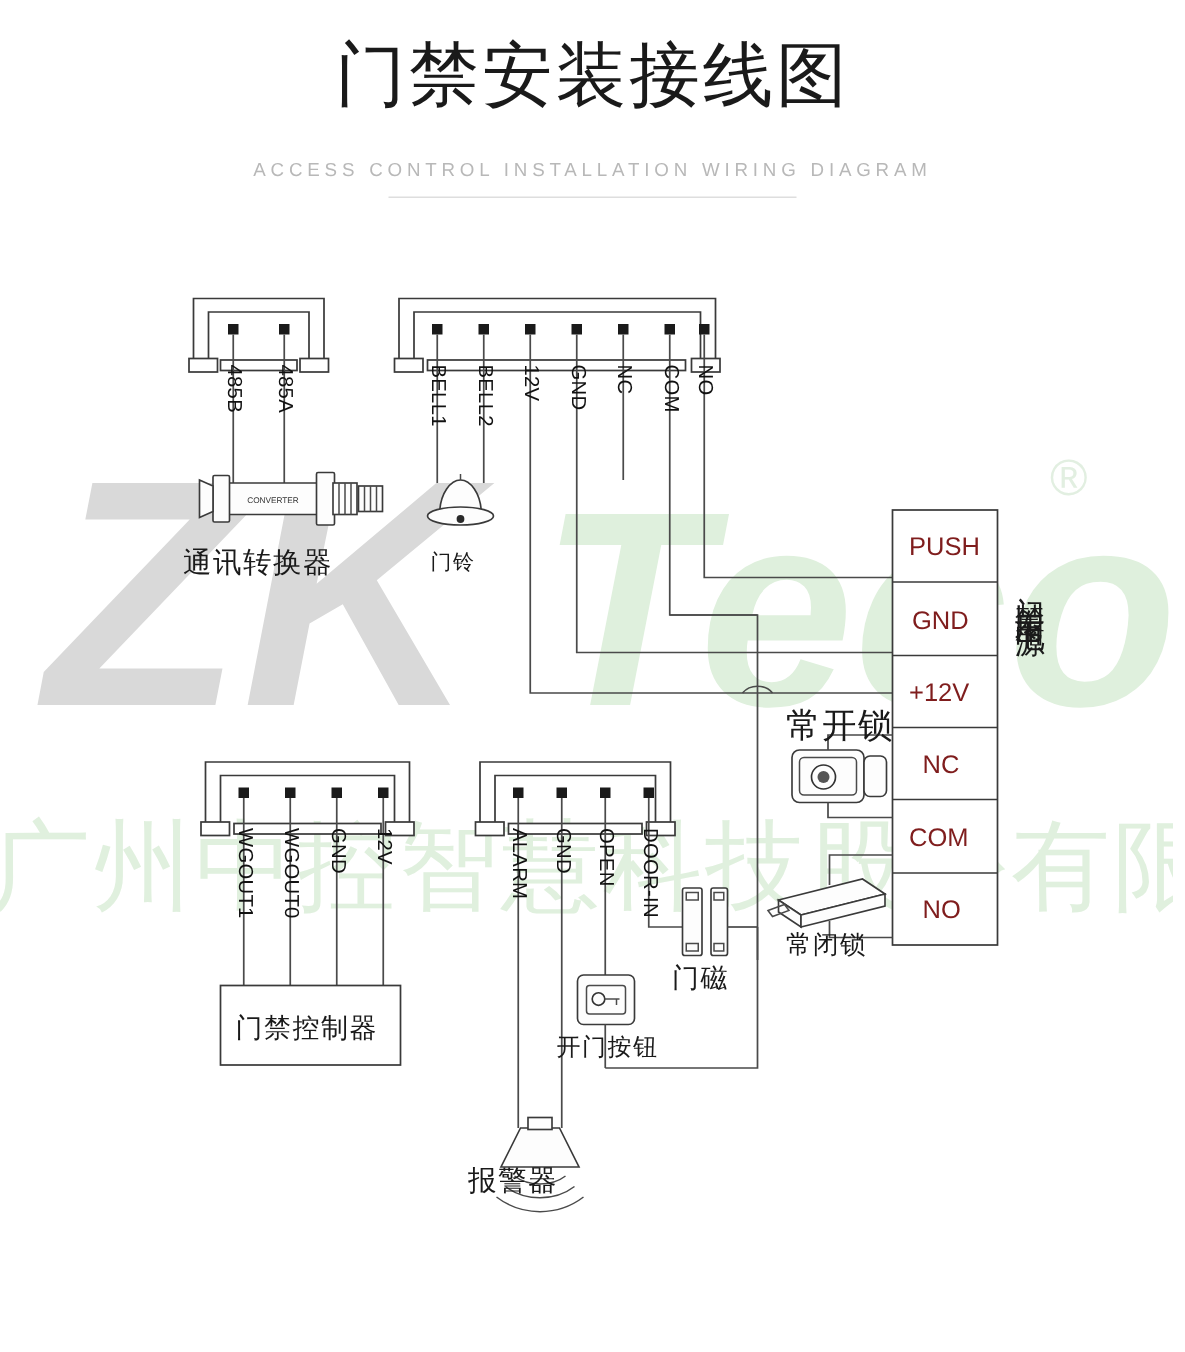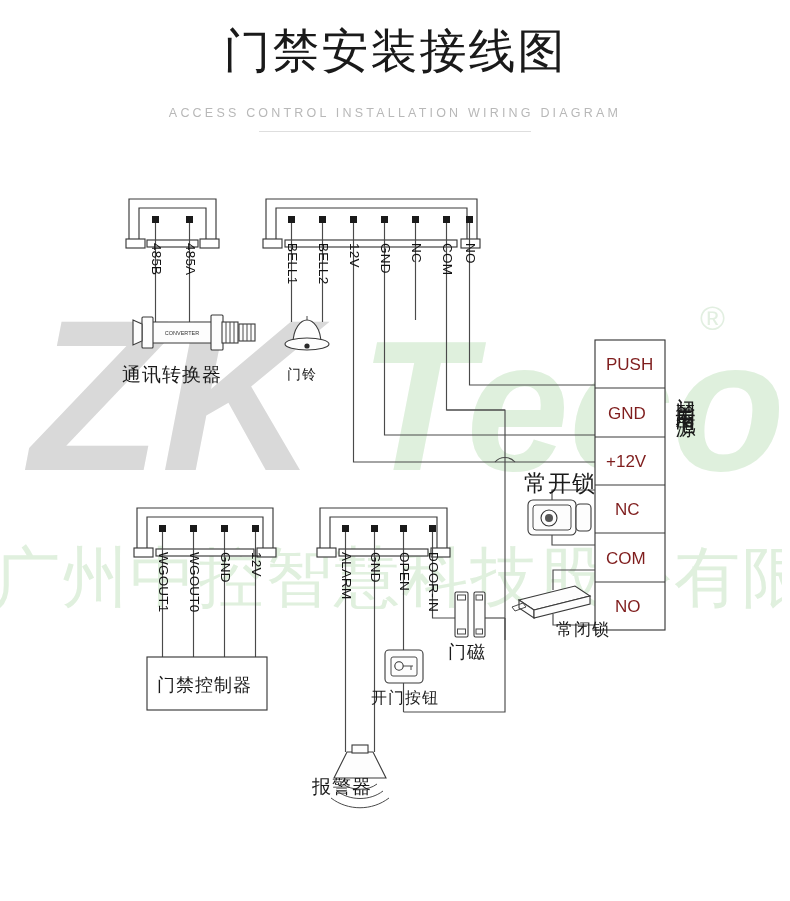--- a/index.html
+++ b/index.html
@@ -340,21 +340,21 @@
 
   <div class="vlbl" style="left:354px; top:552px;">ALARM</div>
   <div class="vlbl" style="left:383px; top:552px;">GND</div>
   <div class="vlbl" style="left:412px; top:552px;">OPEN</div>
   <div class="vlbl" style="left:441px; top:552px;">DOOR-IN</div>
 
   <div class="lbl cn" style="left:371px; top:688px; font-size:16px;">开门按钮</div>
   <div class="lbl cn" style="left:448px; top:640px; font-size:18px;">门磁</div>
   <div class="lbl cn" style="left:312px; top:774px; font-size:19px;">报警器</div>
   <div class="lbl cn" style="left:524px; top:468px; font-size:23px;">常开锁</div>
-  <div class="lbl cn" style="left:524px; top:618px; font-size:17px;margin-left:32px;">常闭锁</div>
+  <div class="lbl cn" style="left:524px; top:618px; font-size:17px;">常闭锁</div>
 
   <div class="psu-lbl" style="left:606px; top:355px;">PUSH</div>
   <div class="psu-lbl" style="left:608px; top:404px;">GND</div>
   <div class="psu-lbl" style="left:606px; top:452px;">+12V</div>
   <div class="psu-lbl" style="left:615px; top:500px;">NC</div>
   <div class="psu-lbl" style="left:606px; top:549px;">COM</div>
   <div class="psu-lbl" style="left:615px; top:597px;">NO</div>
 
   <div class="vcn" style="left:676px; top:382px;">门禁专用电源</div>
 

